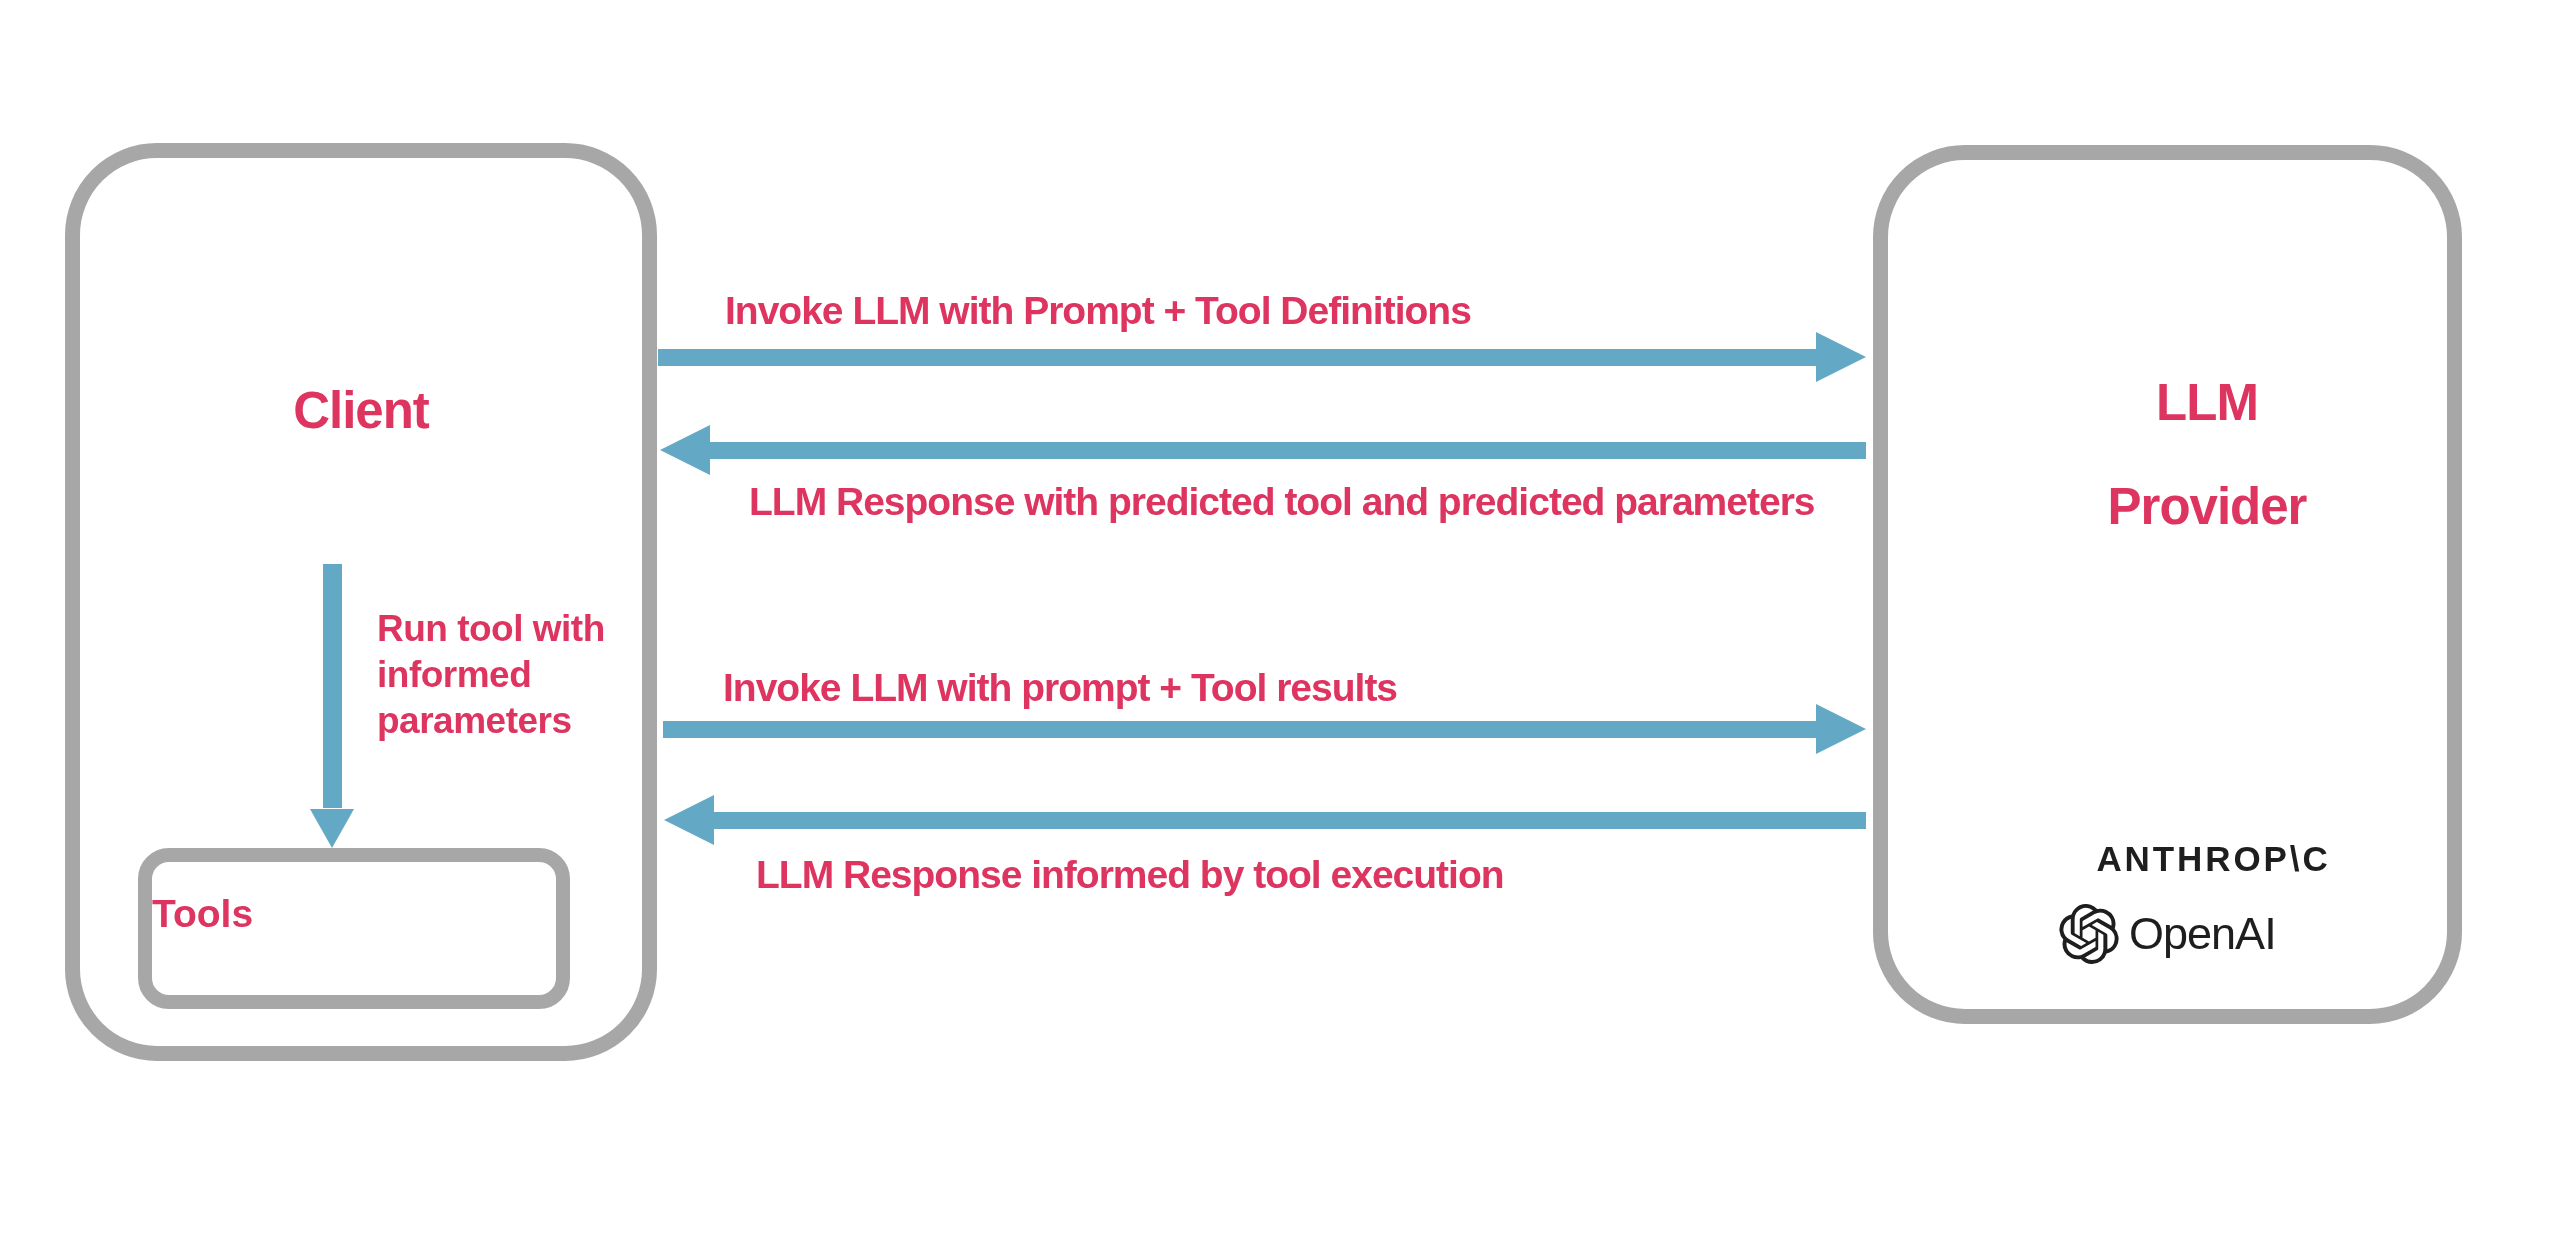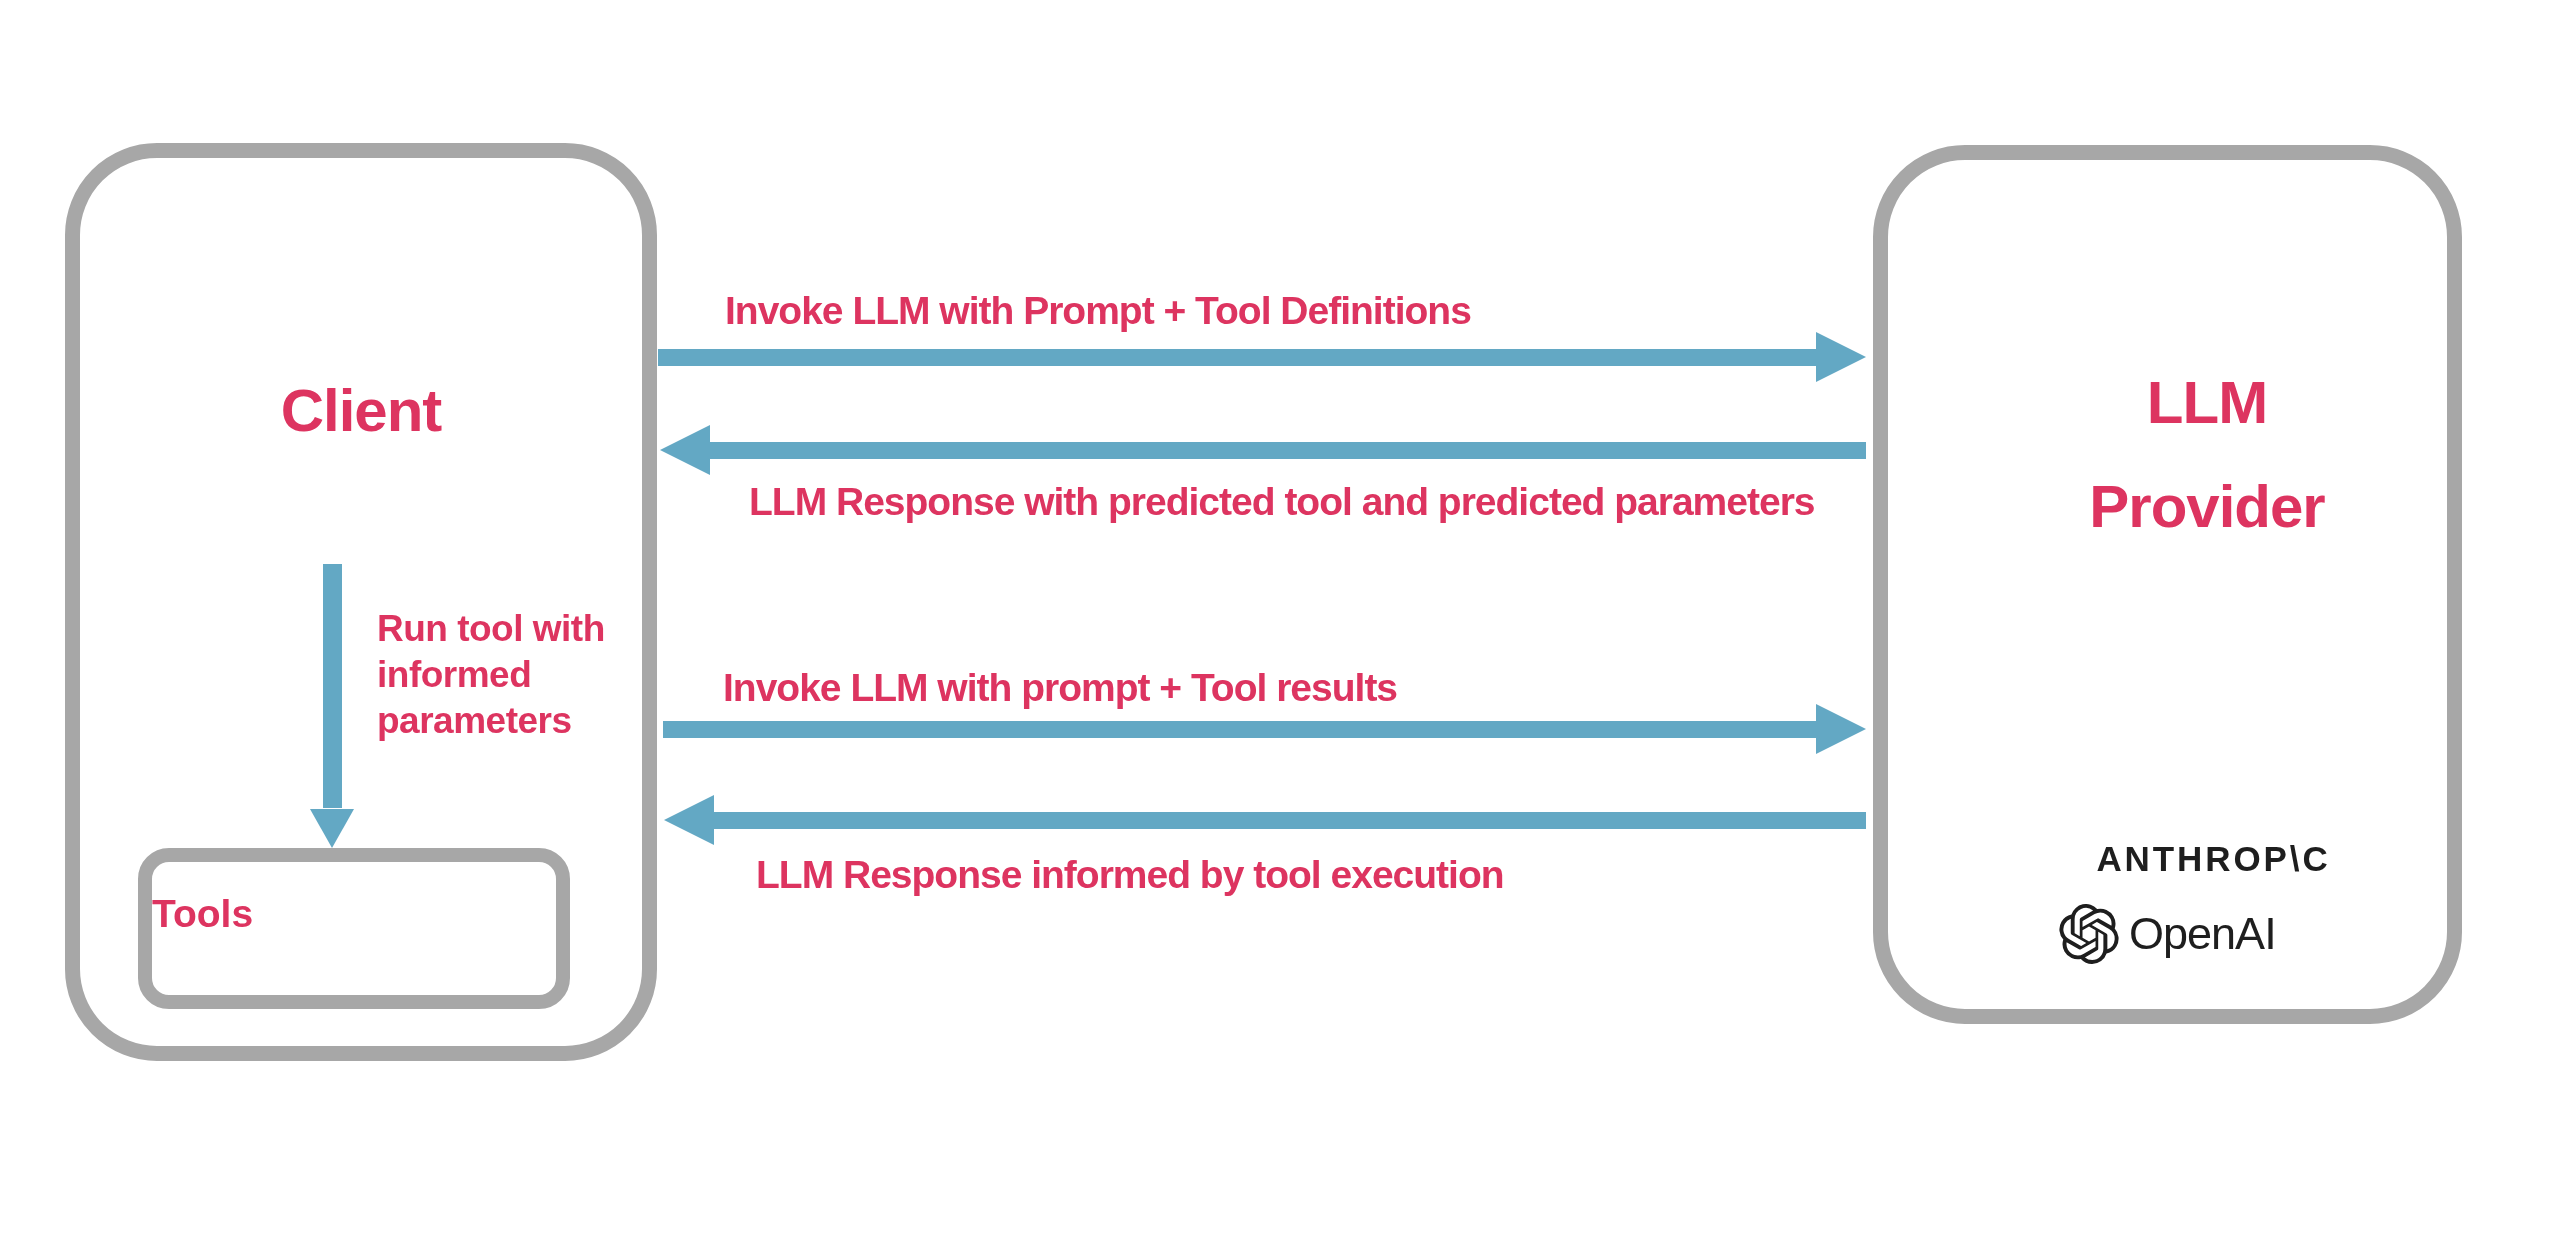--- a/index.html
+++ b/index.html
@@ -19,21 +19,21 @@
     overflow:hidden;
   }
   
   .box{position:absolute;border:15.5px solid var(--gray);border-radius:92px;background:var(--bg);}
   .box.client{left:65px;top:143px;width:592px;height:918px;}
   .box.llm{left:1873px;top:145px;width:589px;height:879px;}
   .box.tools{left:138px;top:848px;width:432px;height:161px;border-width:14.5px;border-radius:31px;
              display:flex;align-items:center;padding-bottom:29px;}
   
   .boxtitle{position:absolute;text-align:center;color:var(--pink);
-            font-size:60px;font-weight:700;line-height:104px;letter-spacing:-1px;}
+            font-size:51px;font-weight:700;line-height:104px;letter-spacing:-1px;}
   .boxtitle.client-title{left:65px;width:592px;top:359px;}
   .boxtitle.llm-title{left:1873px;width:668px;top:351px;}
   
   .msg-label{position:absolute;color:var(--pink);font-size:39px;font-weight:700;
              letter-spacing:-1px;line-height:50px;white-space:nowrap;}
   .msg-label.l1{left:725px;top:286px;}
   .msg-label.l2{left:749px;top:477px;}
   .msg-label.l3{left:723px;top:663px;}
   .msg-label.l4{left:756px;top:850px;}
   .run-note{position:absolute;left:377px;top:606px;color:var(--pink);

